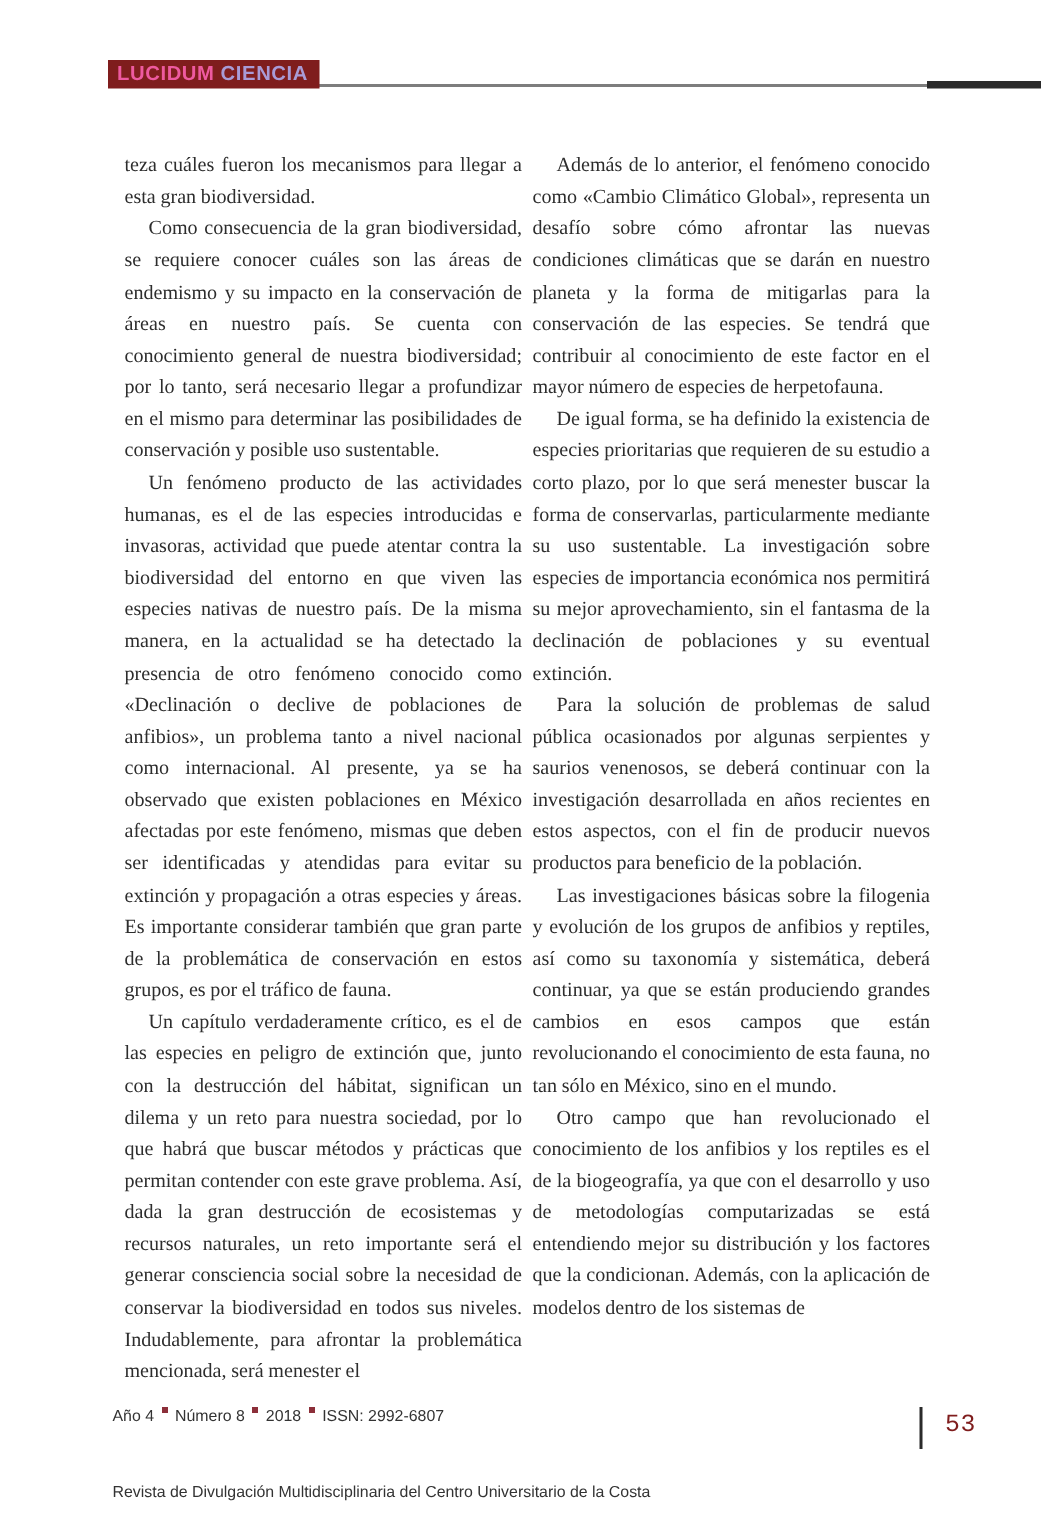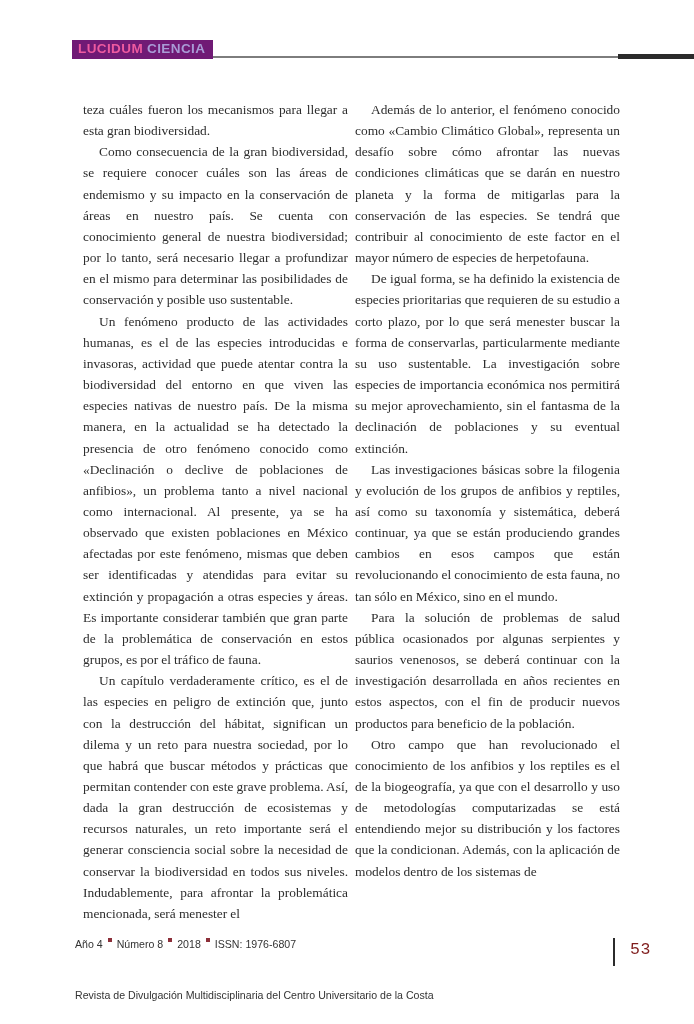--- a/index.html
+++ b/index.html
@@ -14,21 +14,21 @@
   .header-rule-thin{
     position:absolute;left:75px;top:56px;width:543px;height:2px;
     background:#7d7d7d;
   }
   .header-rule-thick{
     position:absolute;left:618px;top:54px;width:76px;height:5px;
     background:#2b2b2b;
   }
   .brand-box{
     position:absolute;left:72px;top:40px;
-    background:#701a75;
+    background:#7f1d1d;
     padding:2px 8px 3px 6px;
     font-family:"Liberation Sans", sans-serif;
     font-weight:bold;font-size:13.5px;letter-spacing:.4px;
     line-height:14px;white-space:nowrap;
   }
   .brand-primary{color:#ee5aa0;}
   .brand-secondary{color:#a99bd6;margin-left:4px;}
   
   .col{
     position:absolute;top:99px;width:265px;
@@ -85,31 +85,31 @@
   <div class="col col-left">
     <p class="para">teza cuáles fueron los mecanismos para llegar a esta gran biodiversidad.</p>
     <p class="para indent">Como consecuencia de la gran biodiversidad, se requiere conocer cuáles son las áreas de endemismo y su impacto en la conservación de áreas en nuestro país. Se cuenta con conocimiento general de nuestra biodiversidad; por lo tanto, será necesario llegar a profundizar en el mismo para determinar las posibilidades de conservación y posible uso sustentable.</p>
     <p class="para indent">Un fenómeno producto de las actividades humanas, es el de las especies introducidas e invasoras, actividad que puede atentar contra la biodiversidad del entorno en que viven las especies nativas de nuestro país. De la misma manera, en la actualidad se ha detectado la presencia de otro fenómeno conocido como «Declinación o declive de poblaciones de anfibios», un problema tanto a nivel nacional como internacional. Al presente, ya se ha observado que existen poblaciones en México afectadas por este fenómeno, mismas que deben ser identificadas y atendidas para evitar su extinción y propagación a otras especies y áreas. Es importante considerar también que gran parte de la problemática de conservación en estos grupos, es por el tráfico de fauna.</p>
     <p class="para indent">Un capítulo verdaderamente crítico, es el de las especies en peligro de extinción que, junto con la destrucción del hábitat, significan un dilema y un reto para nuestra sociedad, por lo que habrá que buscar métodos y prácticas que permitan contender con este grave problema. Así, dada la gran destrucción de ecosistemas y recursos naturales, un reto importante será el generar consciencia social sobre la necesidad de conservar la biodiversidad en todos sus niveles. Indudablemente, para afrontar la problemática mencionada, será menester el</p>
   </div>
 
   <div class="col col-right">
     <p class="para indent">Además de lo anterior, el fenómeno conocido como «Cambio Climático Global», representa un desafío sobre cómo afrontar las nuevas condiciones climáticas que se darán en nuestro planeta y la forma de mitigarlas para la conservación de las especies. Se tendrá que contribuir al conocimiento de este factor en el mayor número de especies de herpetofauna.</p>
     <p class="para indent">De igual forma, se ha definido la existencia de especies prioritarias que requieren de su estudio a corto plazo, por lo que será menester buscar la forma de conservarlas, particularmente mediante su uso sustentable. La investigación sobre especies de importancia económica nos permitirá su mejor aprovechamiento, sin el fantasma de la declinación de poblaciones y su eventual extinción.</p>
+    <p class="para indent">Para la solución de problemas de salud pública ocasionados por algunas serpientes y saurios venenosos, se deberá continuar con la investigación desarrollada en años recientes en estos aspectos, con el fin de producir nuevos productos para beneficio de la población.</p>
     <p class="para indent">Las investigaciones básicas sobre la filogenia y evolución de los grupos de anfibios y reptiles, así como su taxonomía y sistemática, deberá continuar, ya que se están produciendo grandes cambios en esos campos que están revolucionando el conocimiento de esta fauna, no tan sólo en México, sino en el mundo.</p>
-    <p class="para indent">Para la solución de problemas de salud pública ocasionados por algunas serpientes y saurios venenosos, se deberá continuar con la investigación desarrollada en años recientes en estos aspectos, con el fin de producir nuevos productos para beneficio de la población.</p>
     <p class="para indent">Otro campo que han revolucionado el conocimiento de los anfibios y los reptiles es el de la biogeografía, ya que con el desarrollo y uso de metodologías computarizadas se está entendiendo mejor su distribución y los factores que la condicionan. Además, con la aplicación de modelos dentro de los sistemas de</p>
   </div>
 
   <div class="footer-meta">
     <span>Año 4</span>
     <span class="meta-sep"></span>
     <span>Número 8</span>
     <span class="meta-sep"></span>
     <span>2018</span>
     <span class="meta-sep"></span>
-    <span>ISSN: 1976-6807</span>
+    <span>ISSN: 2992-6807</span>
   </div>
   <div class="footer-journal">Revista de Divulgación Multidisciplinaria del Centro Universitario de la Costa</div>
   <div class="pageno-bar"></div>
   <div class="pageno">53</div>
 
 </div>
 
 </body></html>

